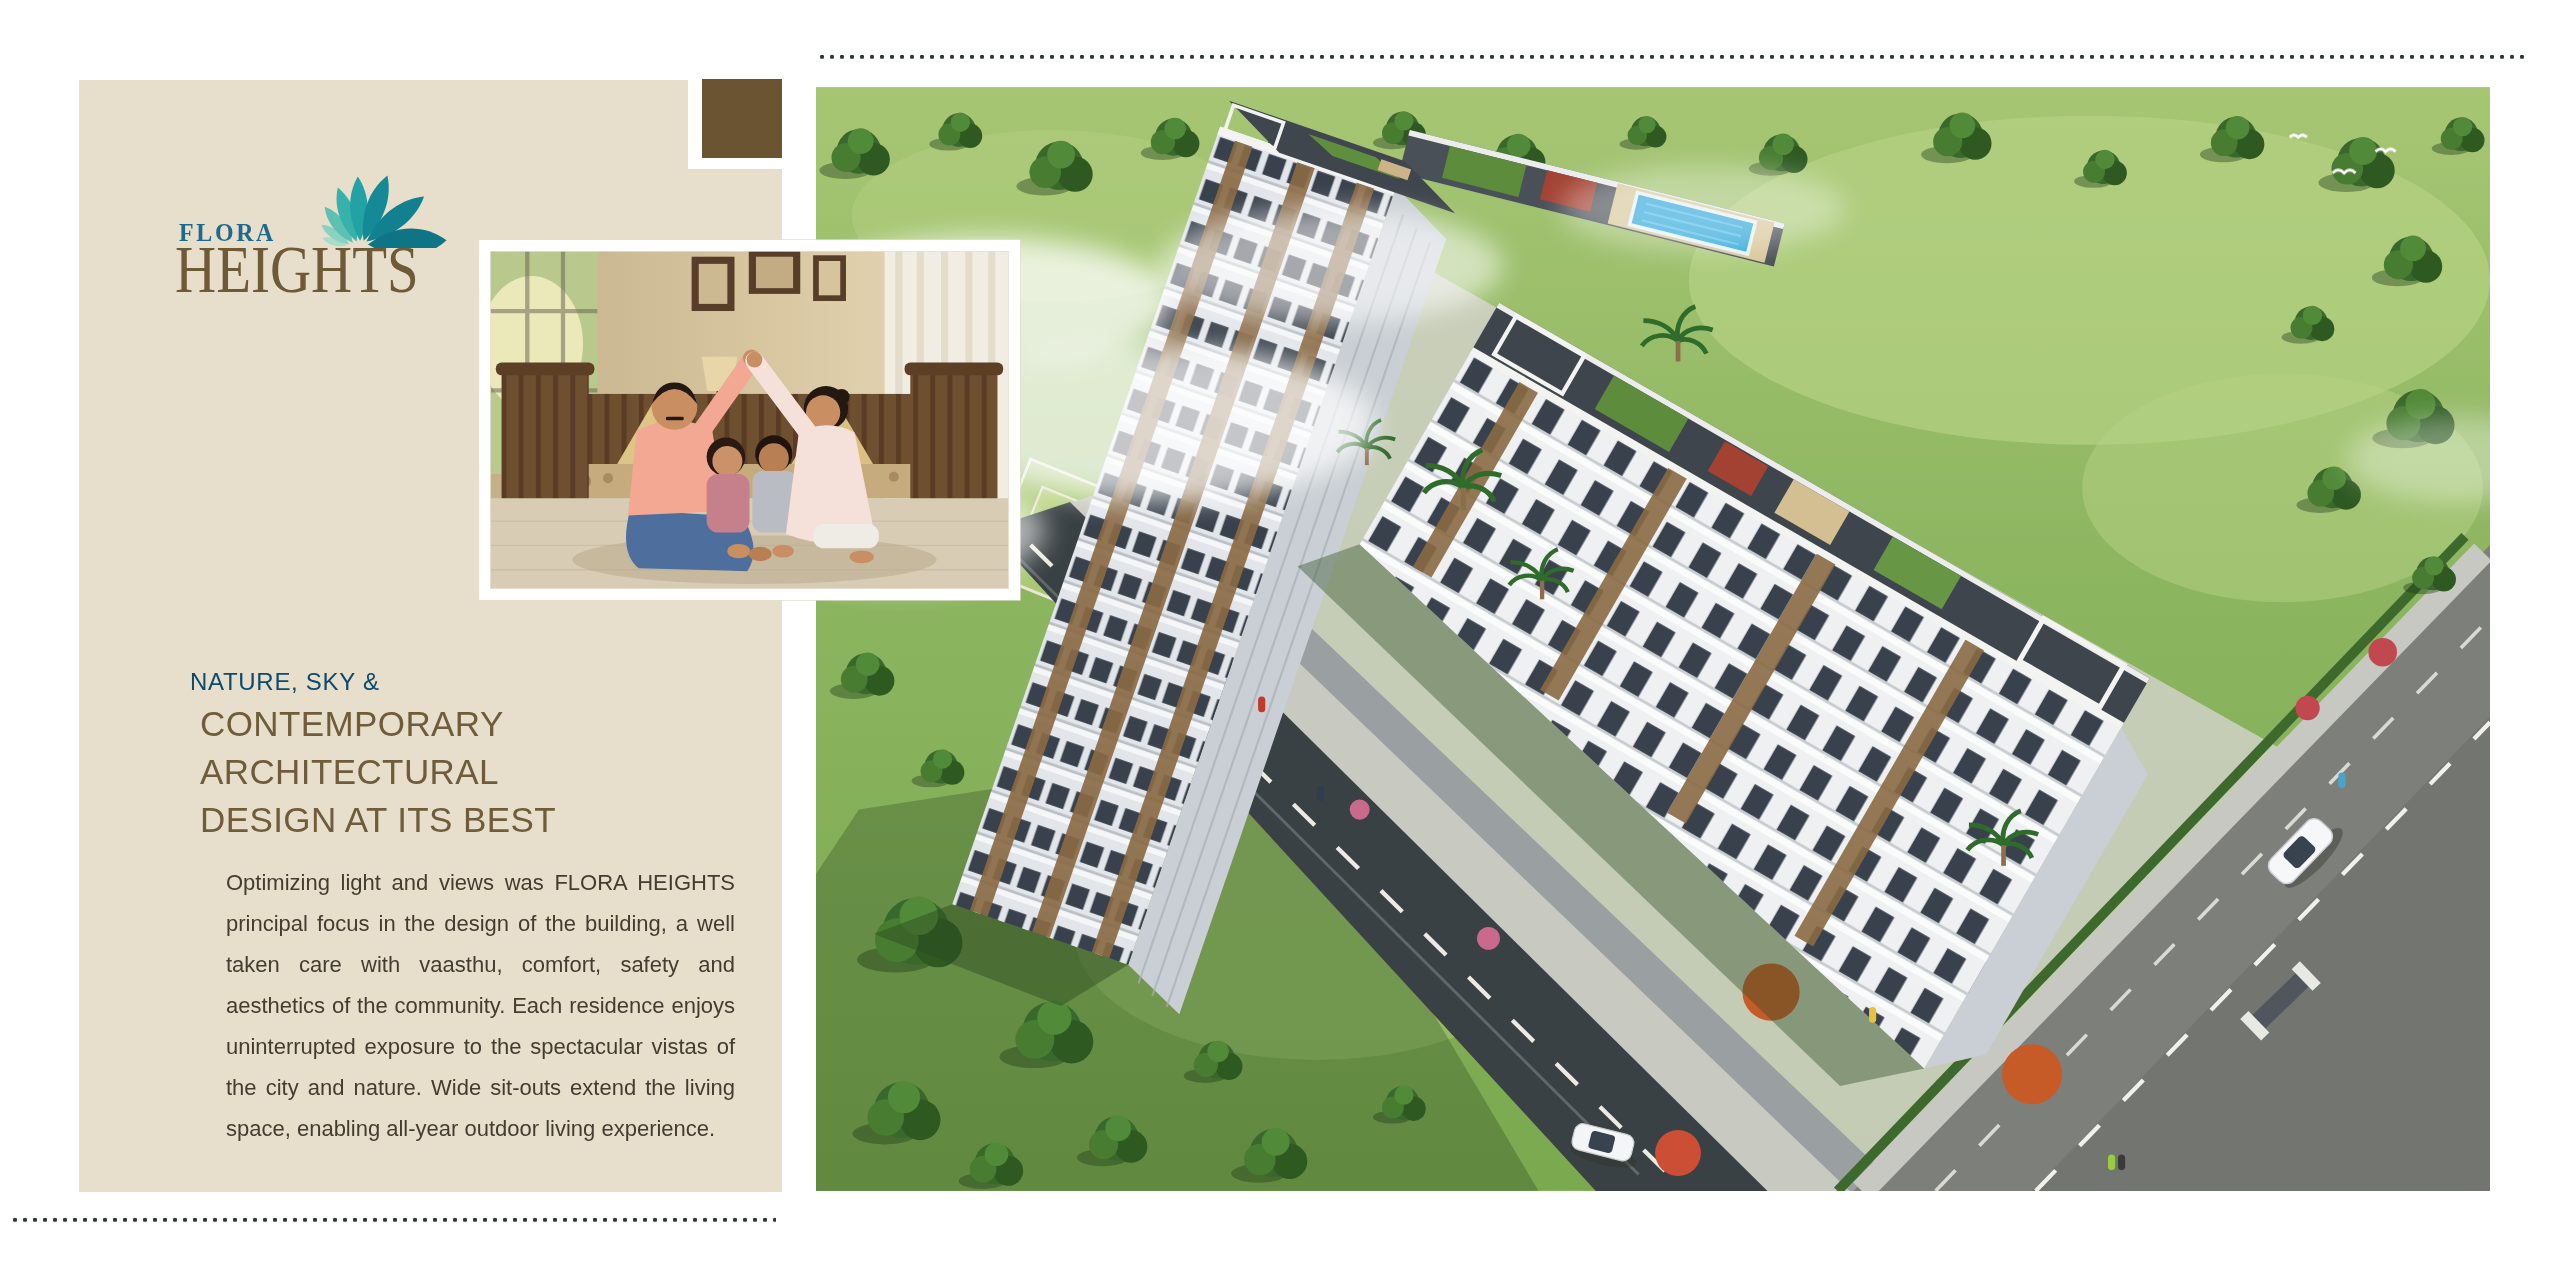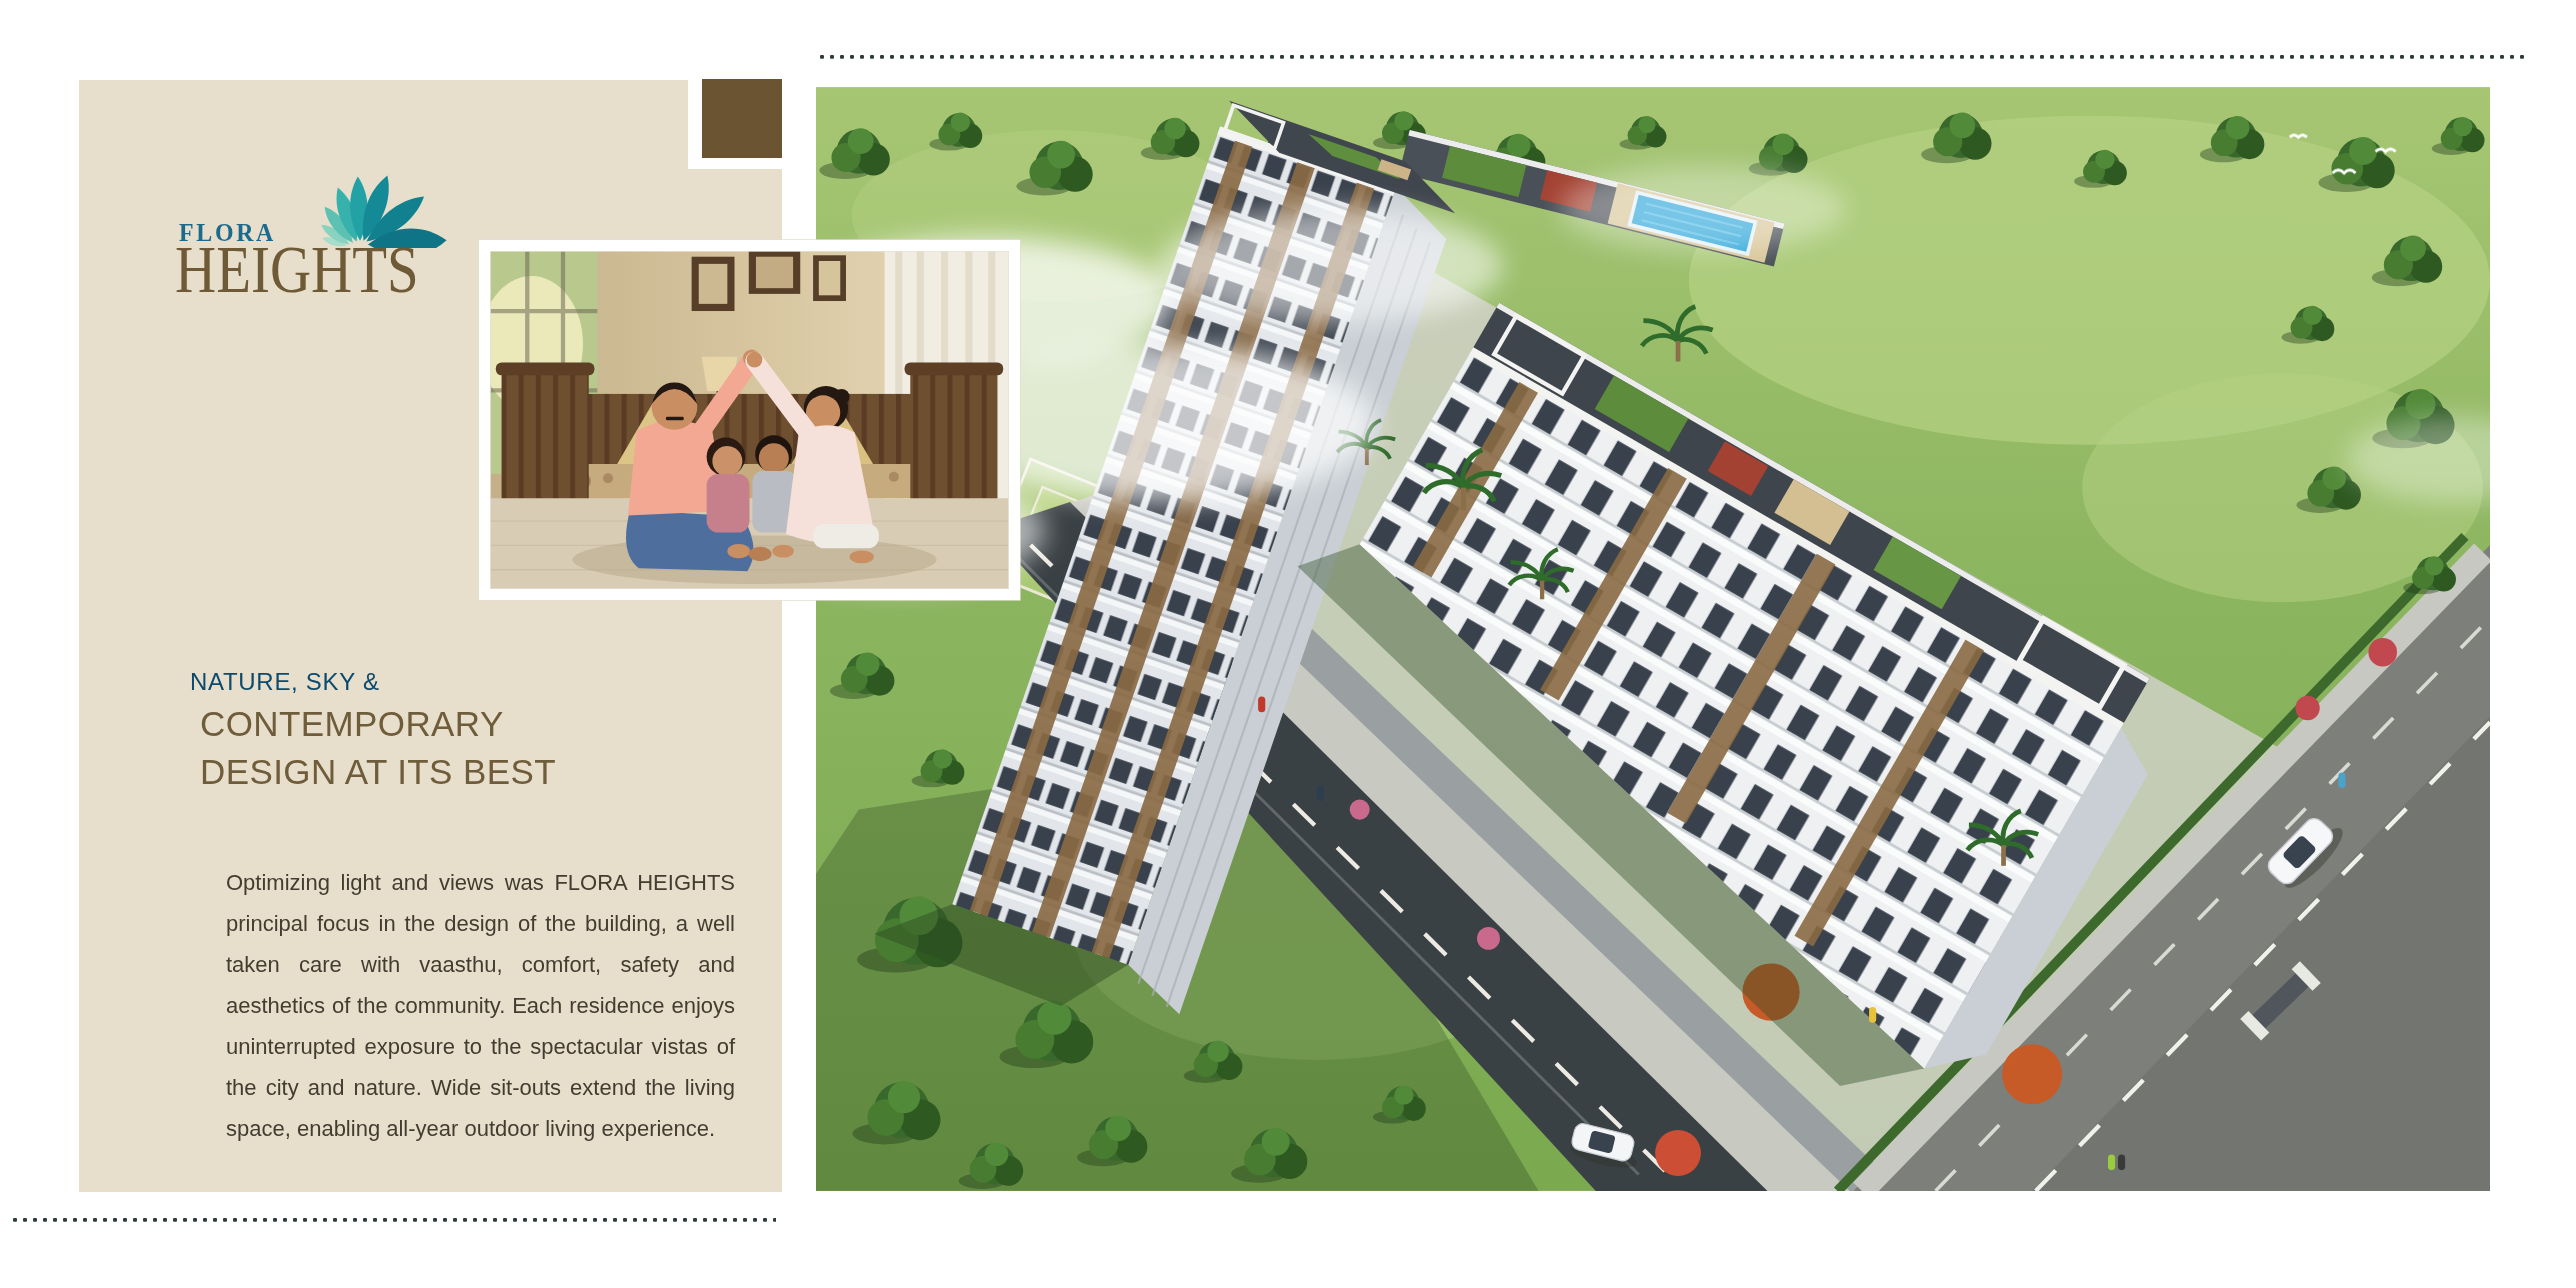--- a/index.html
+++ b/index.html
@@ -63,20 +63,21 @@
       <use href="#pe" transform="translate(132,146) rotate(52) scale(1.02)" fill="#11808f"></use>
       <use href="#pe" transform="translate(134,150) rotate(87) scale(1.42,1.10)" fill="#0e7486"></use>
     </g>
   </svg>
   <div class="brand-flora">FLORA</div>
   <div class="brand-heights">HEIGHTS</div>
 
   <div class="eyebrow">NATURE, SKY &amp;</div>
   <div class="headline">
     <div>CONTEMPORARY</div>
+    <div>ARCHITECTURAL</div>
     <div>DESIGN AT ITS BEST</div>
   </div>
   <div class="copy">Optimizing light and views  was FLORA HEIGHTS principal focus in the design of the building, a well taken care with vaasthu, comfort, safety and aesthetics of the community. Each residence enjoys uninterrupted exposure to the spectacular vistas of the city and nature. Wide sit-outs extend the living space, enabling all-year outdoor living experience.</div>
 
   <figure class="photo" aria-label="Family of four sitting on a living room floor in front of a wooden sofa, parents' raised arms forming a roof shape over the children">
     <svg width="519" height="338" viewBox="0 0 726 473">
       <defs>
         <linearGradient id="wall" x1="0" y1="0" x2="1" y2="0">
           <stop offset="0" stop-color="#c3b089"></stop>
             <stop offset=".55" stop-color="#d8c7a1"></stop>

